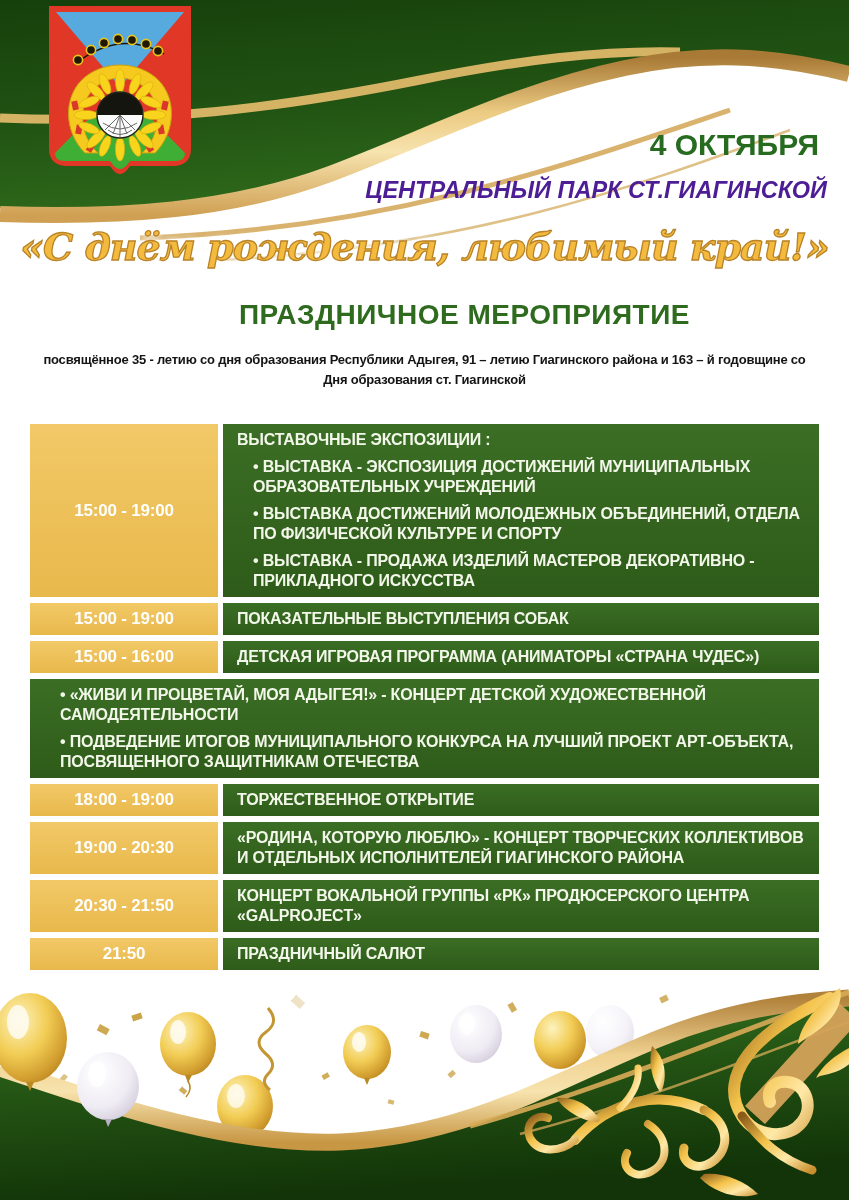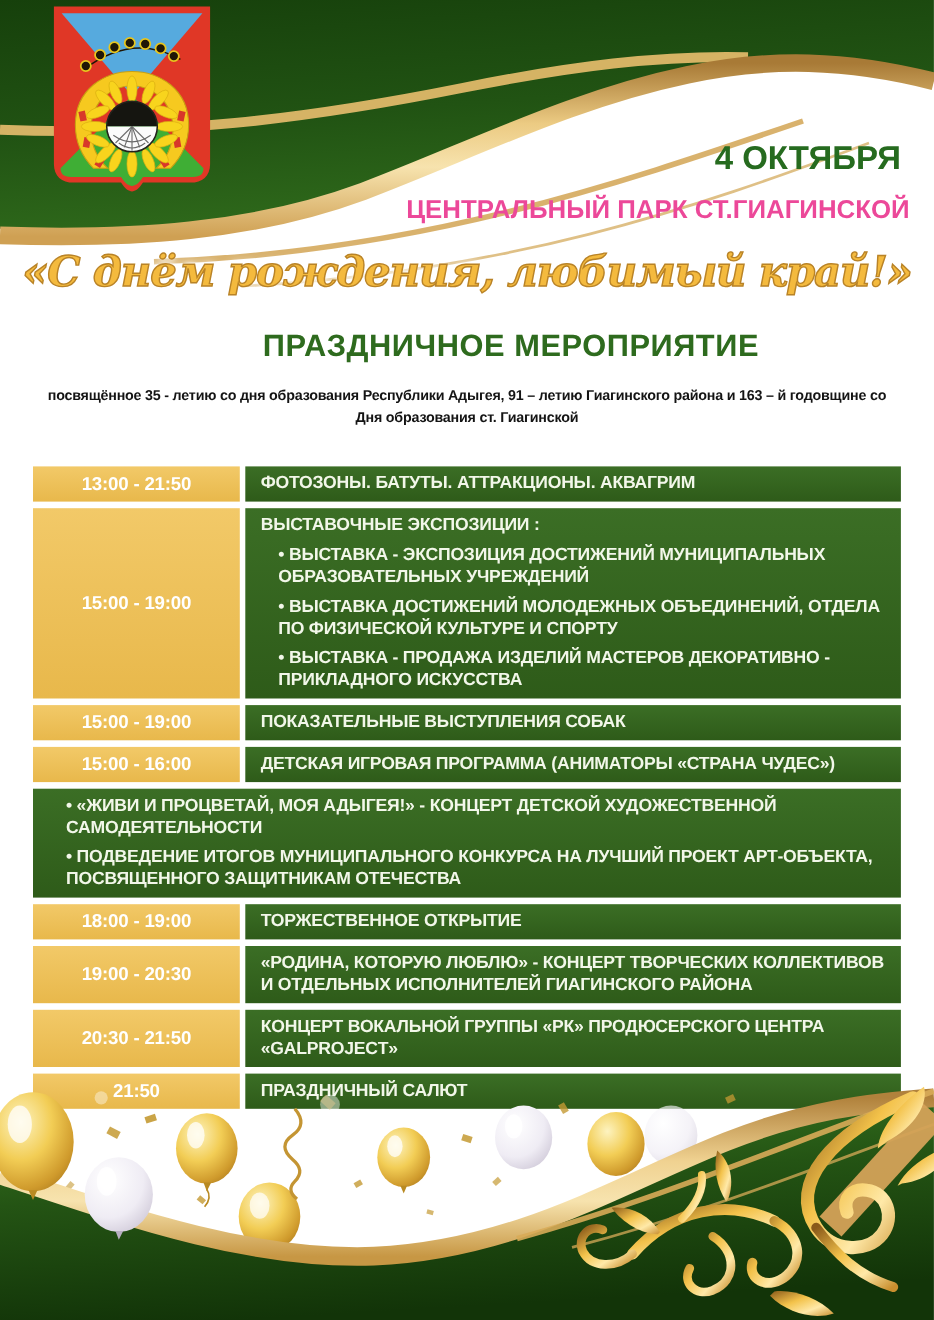--- a/index.html
+++ b/index.html
@@ -6,21 +6,21 @@
   .poster{
     position:relative;width:849px;height:1200px;margin:0 auto;overflow:hidden;
     background:#ffffff;font-family:"Liberation Sans",sans-serif;
   }
   svg{display:block;}
   .header-art{position:absolute;top:0;left:0;}
   .emblem{position:absolute;top:3px;left:45px;}
   .footer-art{position:absolute;top:980px;left:0;}
   .txt{position:absolute;white-space:nowrap;}
   .date{top:128px;right:30px;font-size:30px;font-weight:bold;color:#266b1f;}
-  .location{top:177px;right:22px;font-size:23.5px;font-weight:bold;color:#ec4899;}
+  .location{top:177px;right:22px;font-size:23.5px;font-weight:bold;font-style:italic;color:#4c1d95;}
   .title{
     position:absolute;top:224px;left:0;width:100%;text-align:center;
     font-family:"DejaVu Serif",serif;font-style:italic;font-weight:bold;font-size:38px;
     color:#f4ba3e;-webkit-text-stroke:1.3px #b98327;
     text-shadow:0 0 4px #ffffff,0 0 9px rgba(255,255,255,.85),0 0 14px rgba(255,255,255,.6);
     letter-spacing:-1px;
   }
   .subtitle{
     position:absolute;top:299px;left:0;width:100%;text-align:center;
     font-size:28px;font-weight:bold;color:#2e6b1e;letter-spacing:.5px;margin-left:40px;
@@ -134,26 +134,20 @@
     </g>
   </svg>
 
   <div class="txt date">4 ОКТЯБРЯ</div>
   <div class="txt location">ЦЕНТРАЛЬНЫЙ ПАРК СТ.ГИАГИНСКОЙ</div>
   <div class="title">«С днём рождения, любимый край!»</div>
   <div class="subtitle">ПРАЗДНИЧНОЕ МЕРОПРИЯТИЕ</div>
   <div class="description">посвящённое 35 - летию со дня образования Республики Адыгея, 91 – летию Гиагинского района и 163 – й годовщине со Дня образования ст. Гиагинской</div>
 
   <div class="schedule" id="schedule">
-  <div class="row">
-    <div class="time">13:00 - 21:50</div>
-    <div class="event">
-          <div class="item">ФОТОЗОНЫ. БАТУТЫ. АТТРАКЦИОНЫ. АКВАГРИМ</div>
-        </div>
-  </div>
 
   <div class="row">
     <div class="time">15:00 - 19:00</div>
     <div class="event">
           <div class="item">ВЫСТАВОЧНЫЕ ЭКСПОЗИЦИИ :</div>
           <div class="item bullet">ВЫСТАВКА - ЭКСПОЗИЦИЯ ДОСТИЖЕНИЙ МУНИЦИПАЛЬНЫХ ОБРАЗОВАТЕЛЬНЫХ УЧРЕЖДЕНИЙ</div>
           <div class="item bullet">ВЫСТАВКА ДОСТИЖЕНИЙ МОЛОДЕЖНЫХ ОБЪЕДИНЕНИЙ, ОТДЕЛА ПО ФИЗИЧЕСКОЙ КУЛЬТУРЕ И СПОРТУ</div>
           <div class="item bullet">ВЫСТАВКА - ПРОДАЖА ИЗДЕЛИЙ МАСТЕРОВ ДЕКОРАТИВНО - ПРИКЛАДНОГО ИСКУССТВА</div>
         </div>
   </div>

